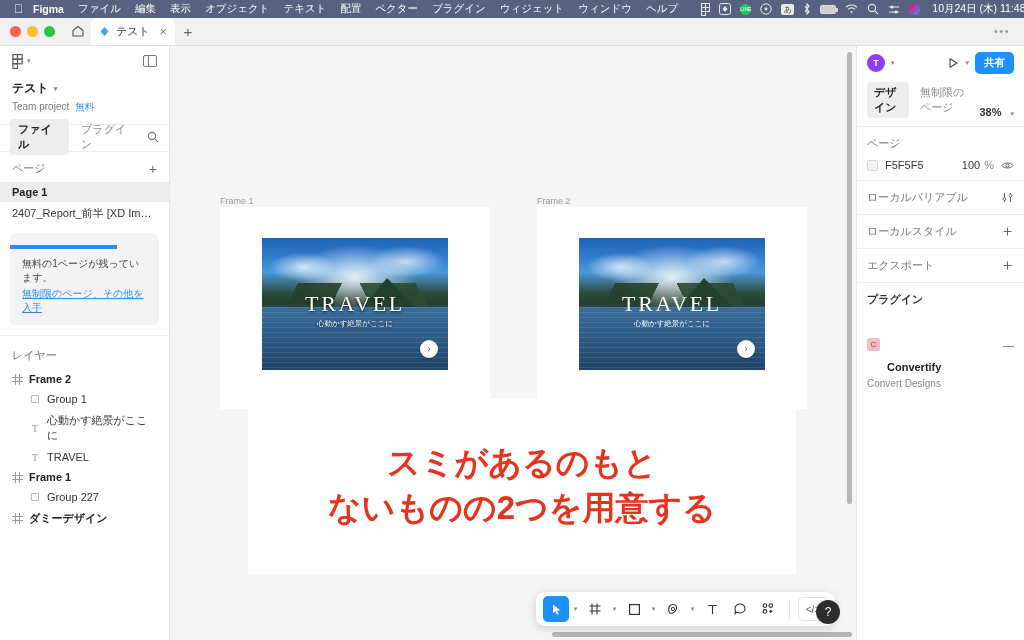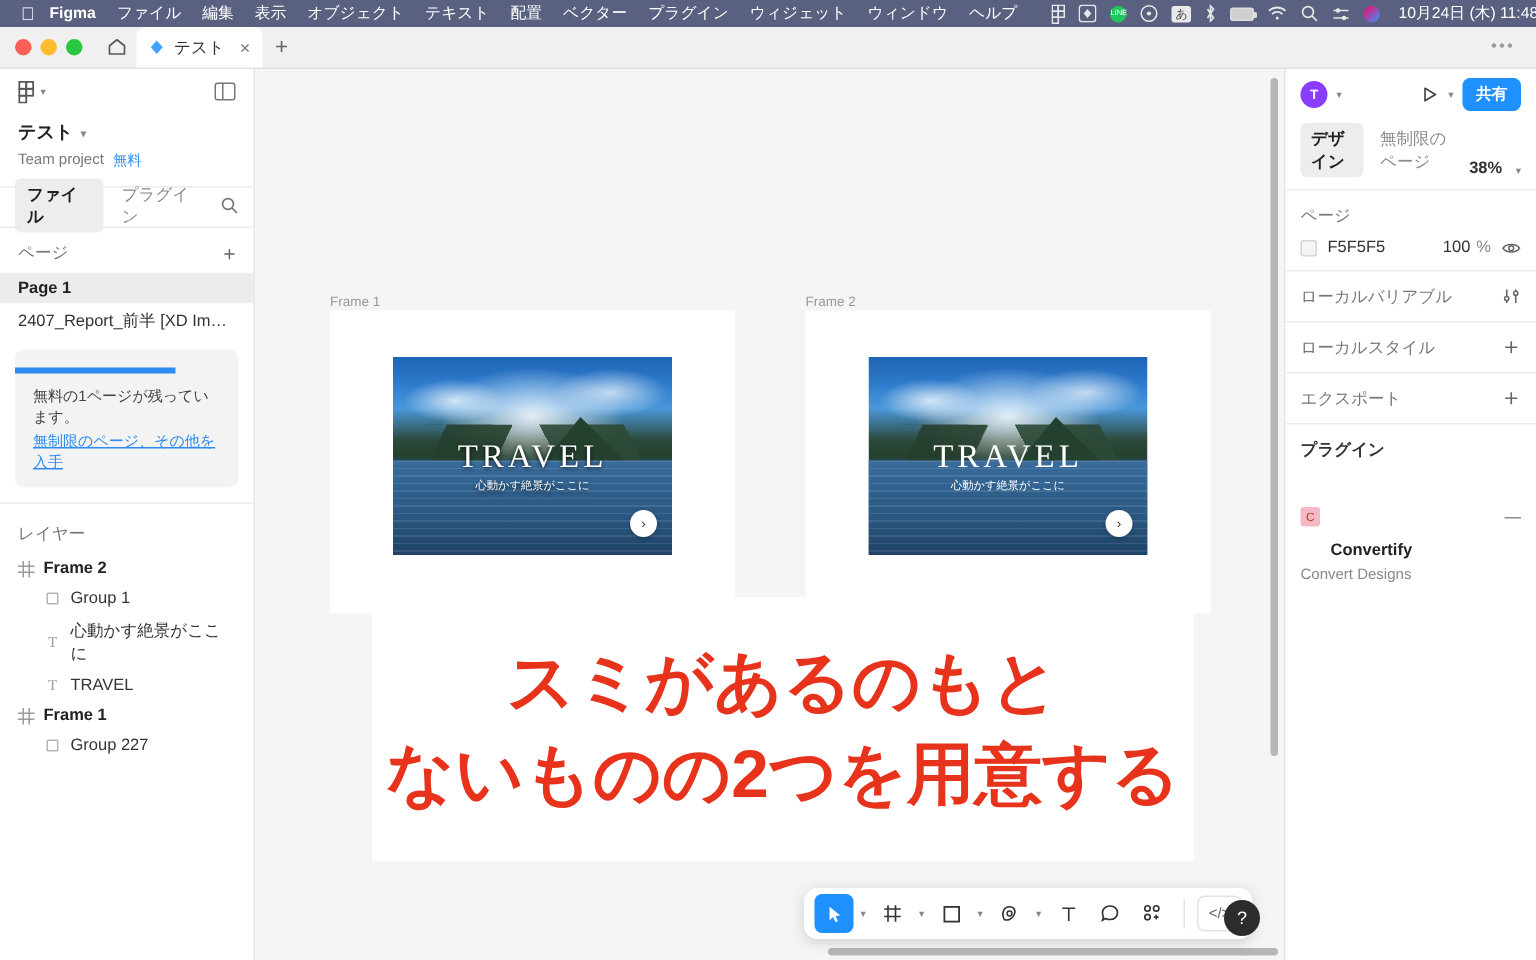--- a/index.html
+++ b/index.html
@@ -441,20 +441,26 @@
         <span class="ic-frame"></span>
       </span>
     <span>Frame 1</span>
   </div>
   <div class="layer indent">
     <span class="ic">
         <span class="ic-grp"></span>
       </span>
     <span>Group 227</span>
   </div>
+  <div class="layer bold">
+    <span class="ic">
+        <span class="ic-frame"></span>
+      </span>
+    <span>ダミーデザイン</span>
+  </div>
 </div>
 
 <div class="canvas" style="background: rgb(245, 245, 245);">
 
   <div class="frame-label" style="left:50px; top:150px;">Frame 1</div>
   <div class="frame-box" style="left:50px; top:161px; width:270px; height:202px;">
     <div class="hero shadowed" style="left:42px; top:31px; width:186px; height:132px;">
       <div class="hero-img">
         <div class="hero-mt"></div>
         <div class="hero-peak"></div>
@@ -473,21 +479,21 @@
         <div class="hero-mt"></div>
         <div class="hero-peak"></div>
         <div class="hero-water"></div>
       </div>
       <div class="hero-title" style="font-size:22px;">TRAVEL</div>
       <div class="hero-sub" style="font-size:7.5px;">心動かす絶景がここに</div>
       <div class="hero-arrow" style="right:10px; bottom:12px; width:18px; height:18px; font-size:9px;">›</div>
     </div>
   </div>
 
-  <div class="note-frame" style="left:78px; top:352px; width:548px; height:176px; color:#E8331C; font-size:45px;">
+  <div class="note-frame" style="left:78px; top:352px; width:548px; height:176px; color:#E8331C; font-size:33px;">
     <div>
       <div>スミがあるのもと</div>
       <div>ないものの2つを用意する</div>
     </div>
   </div>
 
   <div class="scroll-v"></div>
   <div class="scroll-h"></div>
 
   <div class="toolbar">

